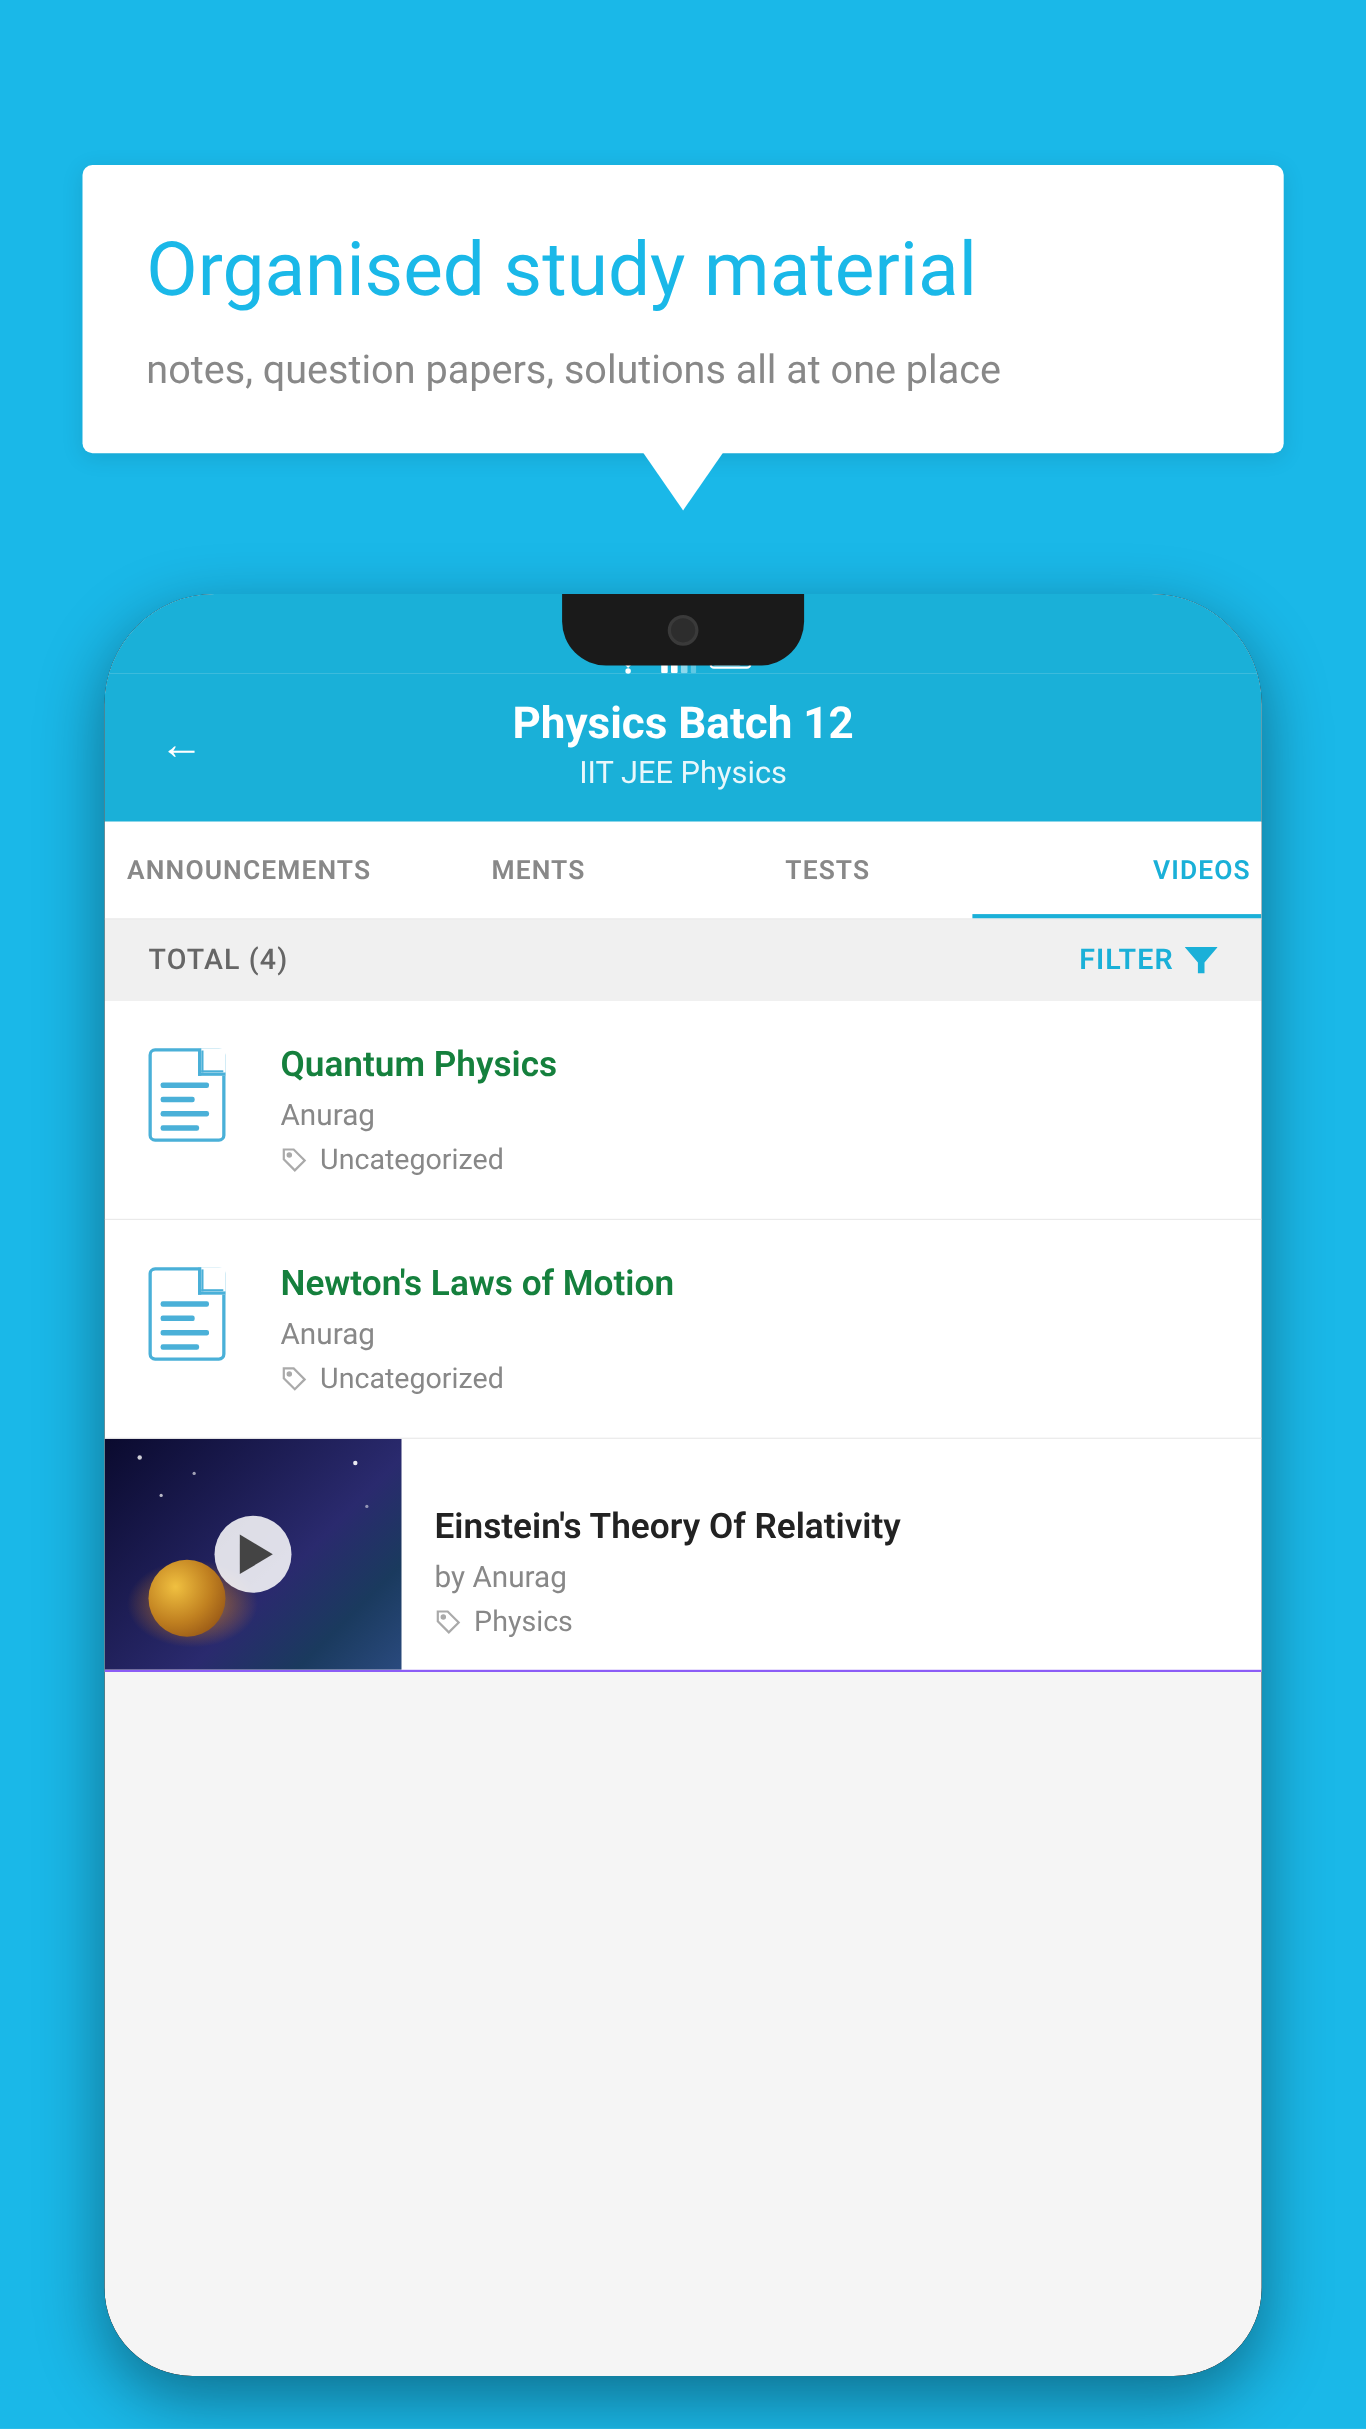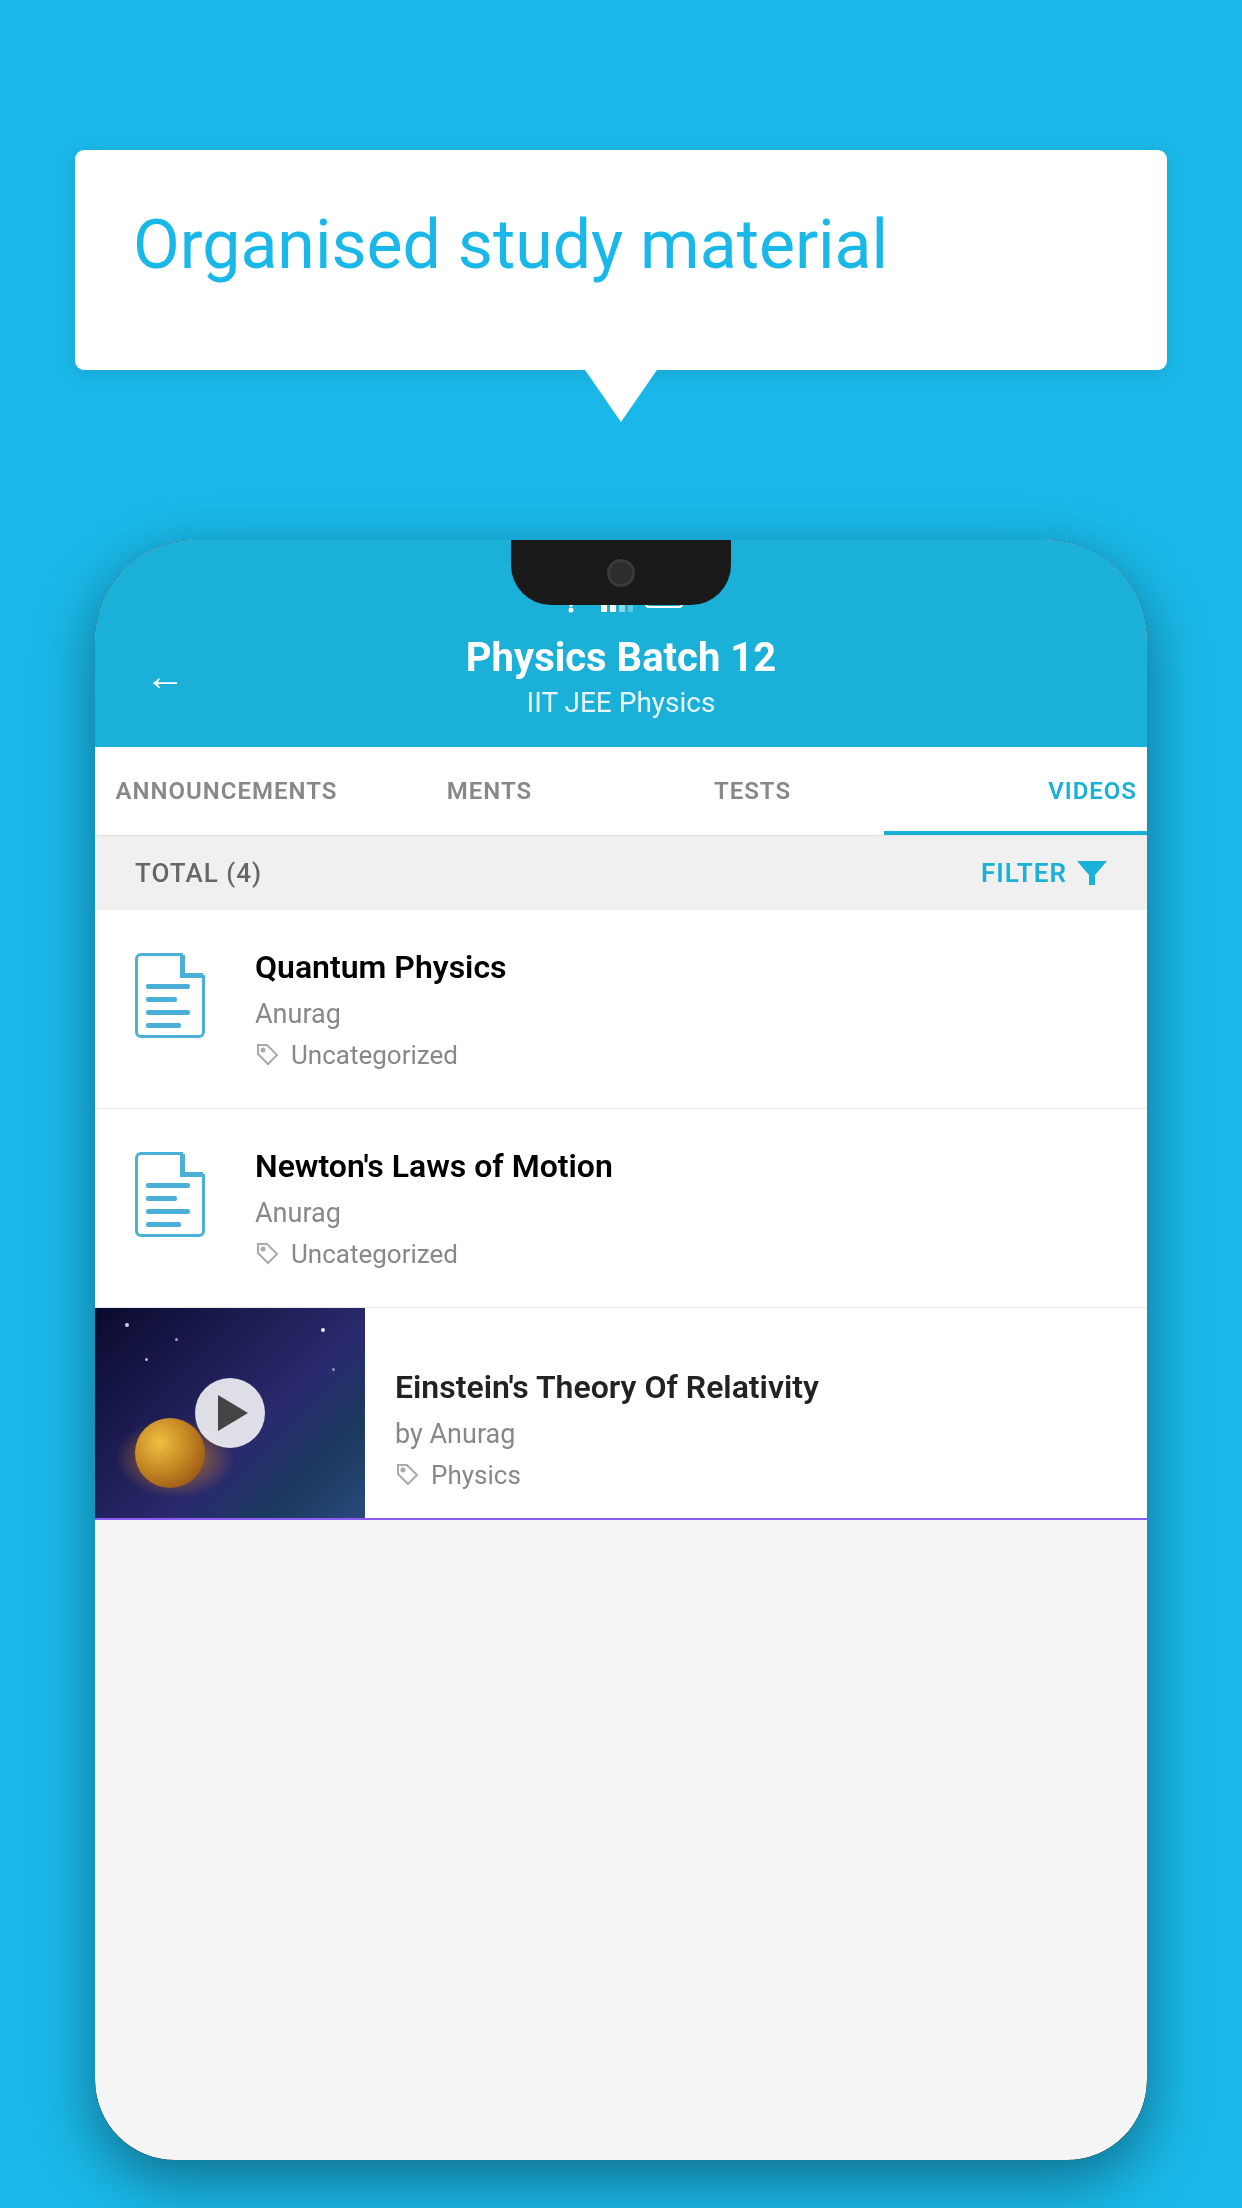--- a/index.html
+++ b/index.html
@@ -332,21 +332,21 @@
       margin-bottom: 8px;
     }
 
     .video-info {
       flex: 1;
     }
 
     .video-title {
       font-size: 32px;
       font-weight: 600;
-      color: #000000;
+      color: #15803d;
       margin-bottom: 12px;
     }
 
     .video-author {
       font-size: 27px;
       color: #888;
       margin-bottom: 10px;
     }
 
     .video-tag {
@@ -445,20 +445,21 @@
     }
   </style>
 </head>
 <body>
 
 <div style="width:100%;height:100%;position:absolute;top:0;left:0;background:#1ab8e8;"></div>
 
 <div class="speech-bubble-wrapper">
   <div class="speech-bubble">
     <div class="speech-bubble-title">Organised study material</div>
+    <div class="speech-bubble-subtitle">notes, question papers, solutions all at one place</div>
   </div>
 </div>
 
 <div class="phone-container">
   <div class="phone-frame">
 
     <div class="phone-notch">
       <div class="camera-dot"></div>
     </div>
 

